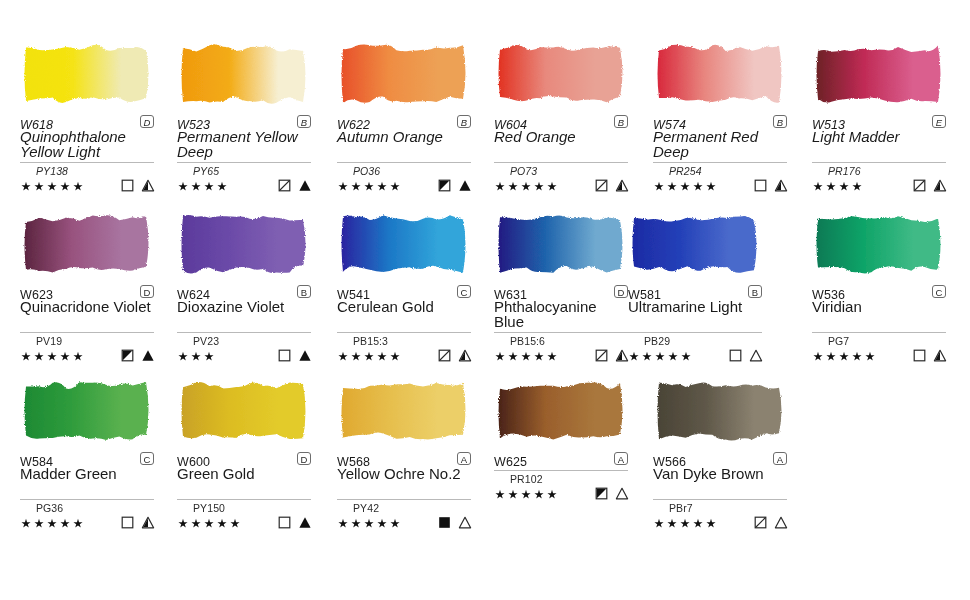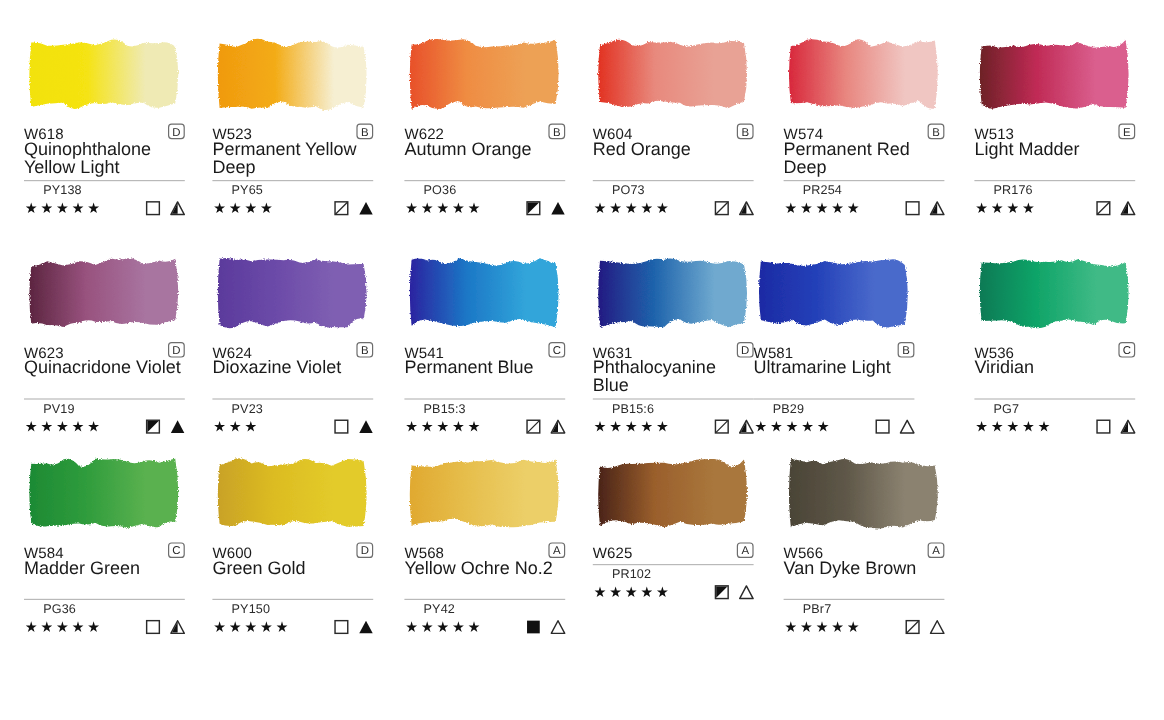--- a/index.html
+++ b/index.html
@@ -18,21 +18,21 @@
     position: relative;
     width: 970px;
     height: 600px;
   }
   .row {
     position: absolute;
     left: 0;
     width: 970px;
     height: 165px;
   }
-  .row-0 { top: 26px; }
+  .row-0 { top: 38px; font-style: italic; }
   .row-1 { top: 208px; }
   .row-2 { top: 375px; }
 
   .cell {
     position: absolute;
     top: 0;
     width: 136px;
     height: 160px;
   }
 
@@ -629,21 +629,21 @@
                 </filter>
               </defs>
               <g filter="url(#f8)">
                 <path d="M 4 4.495865114264127 Q 10.666666666666666 2.1663031061954343 17.333333333333332 5.172035903750004 Q 24 2.7509406519825292 30.666666666666664 8.02753412957654 Q 37.33333333333333 7.807568494140901 44 3.1538511515380123 Q 50.666666666666664 5.64598453307803 57.33333333333333 6.399319292697738 Q 64 6.679953459035584 70.66666666666667 9.074594142881498 Q 77.33333333333334 10.210505371080014 84 6.6390978114861525 Q 90.66666666666666 3.797572018484386 97.33333333333333 7.529658915721653 Q 104 7.8100958279381025 110.66666666666666 3.144532680578778 Q 117.33333333333333 5.3504464651227215 124 7.408855917122613 Q 129 32 124 60.71225309358549 Q 117.33333333333333 58.43704104443874 110.66666666666666 57.65483313270604 Q 104 57.441300149746844 97.33333333333333 54.17857634703562 Q 90.66666666666666 52.740948078567605 84 56.84885775849636 Q 77.33333333333334 57.14863145311765 70.66666666666667 55.264035103034246 Q 64 55.63300549873757 57.33333333333333 56.632177231662055 Q 50.666666666666664 59.513314605463904 44 59.89601677232236 Q 37.33333333333333 59.80354994246901 30.666666666666664 57.83791243882752 Q 24 55.9438766231499 17.333333333333332 54.640609619040326 Q 10.666666666666666 52.896062431342926 4 59.714499949810325 Q 1 32 4 4.495865114264127 Z" fill="url(#g8)"></path>
               </g>
             </svg>
           </div>
         </div>
         <div class="info">
           <div class="code-line"><span class="code">W541</span><span class="series">C</span></div>
-          <div class="pname">Permanent Blue</div>
+          <div class="pname">Cerulean Gold</div>
           <div class="rule"></div>
           <div class="pigment">PB15:3</div>
           <div class="marks">
             <span class="stars">
               <span class="star"><svg width="12" height="12" viewBox="0 0 24 24" aria-hidden="true">
                   <path fill="#111111" d="M12 1.6 L14.1 8.3 L21.1 8.3 L15.5 12.5 L17.6 19.2 L12 15.1 L6.4 19.2 L8.5 12.5 L2.9 8.3 L9.9 8.3 Z"></path>
                 </svg></span>
               <span class="star"><svg width="12" height="12" viewBox="0 0 24 24" aria-hidden="true">
                   <path fill="#111111" d="M12 1.6 L14.1 8.3 L21.1 8.3 L15.5 12.5 L17.6 19.2 L12 15.1 L6.4 19.2 L8.5 12.5 L2.9 8.3 L9.9 8.3 Z"></path>
                 </svg></span>

